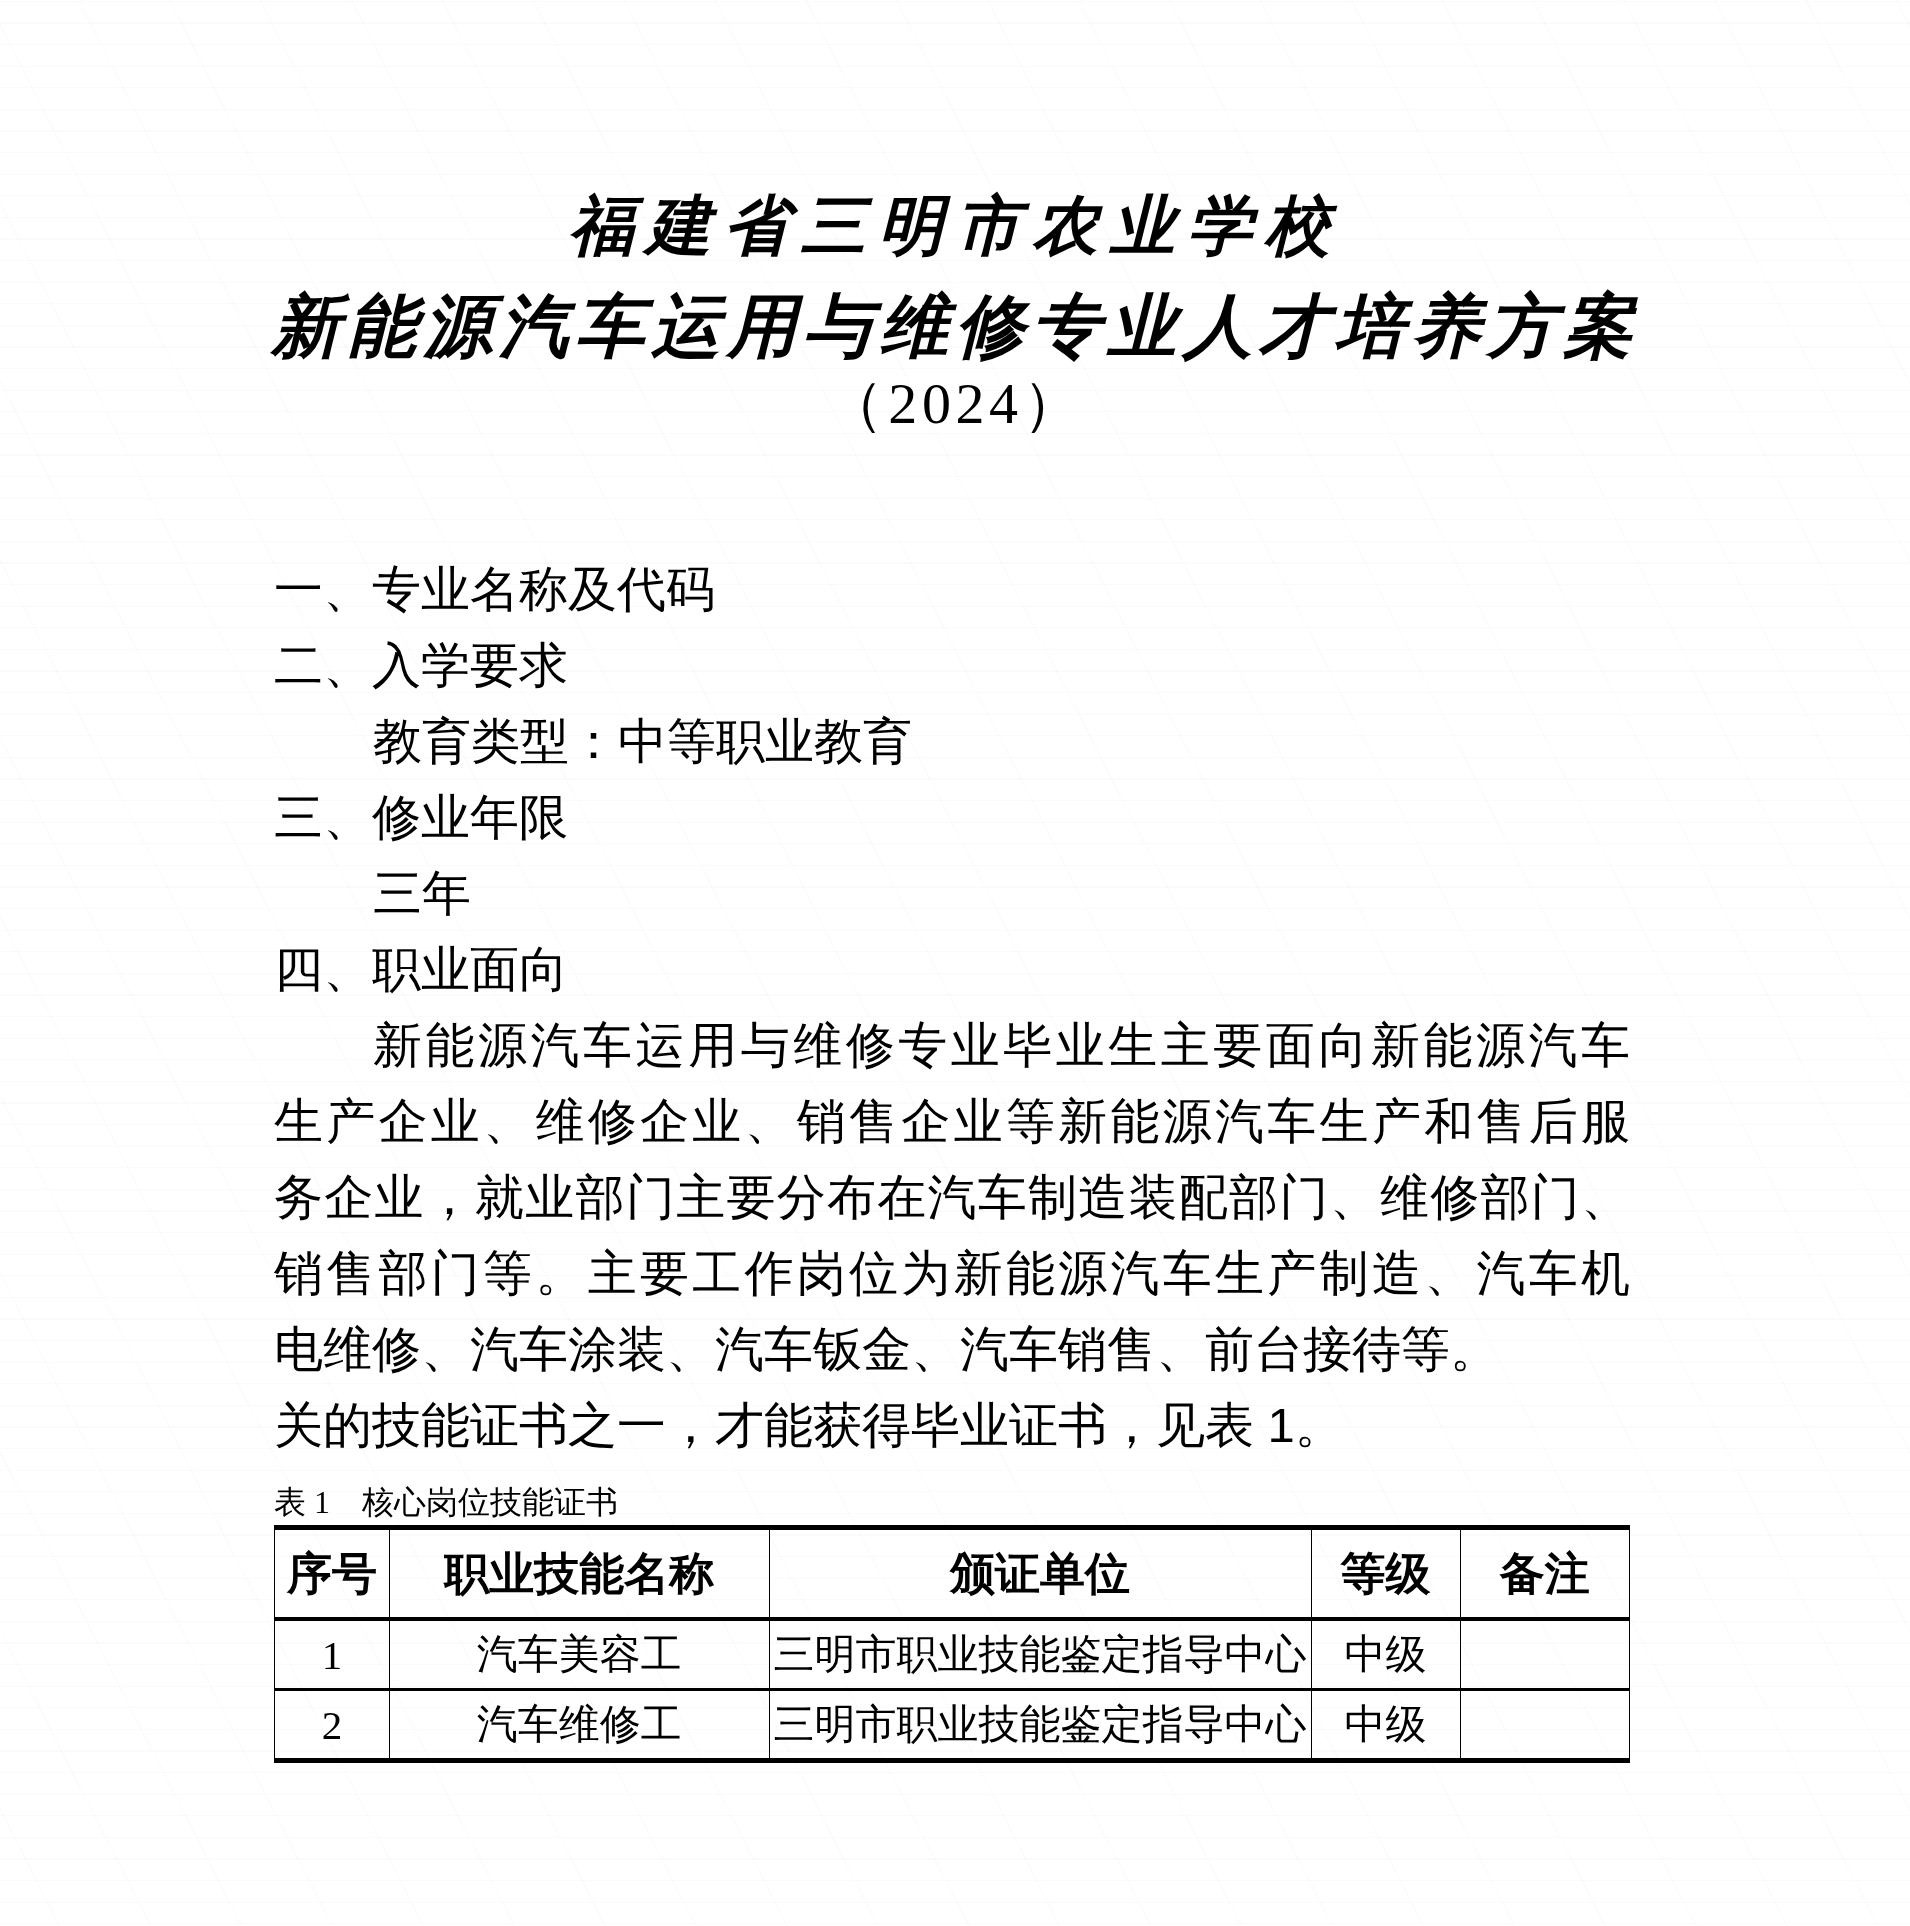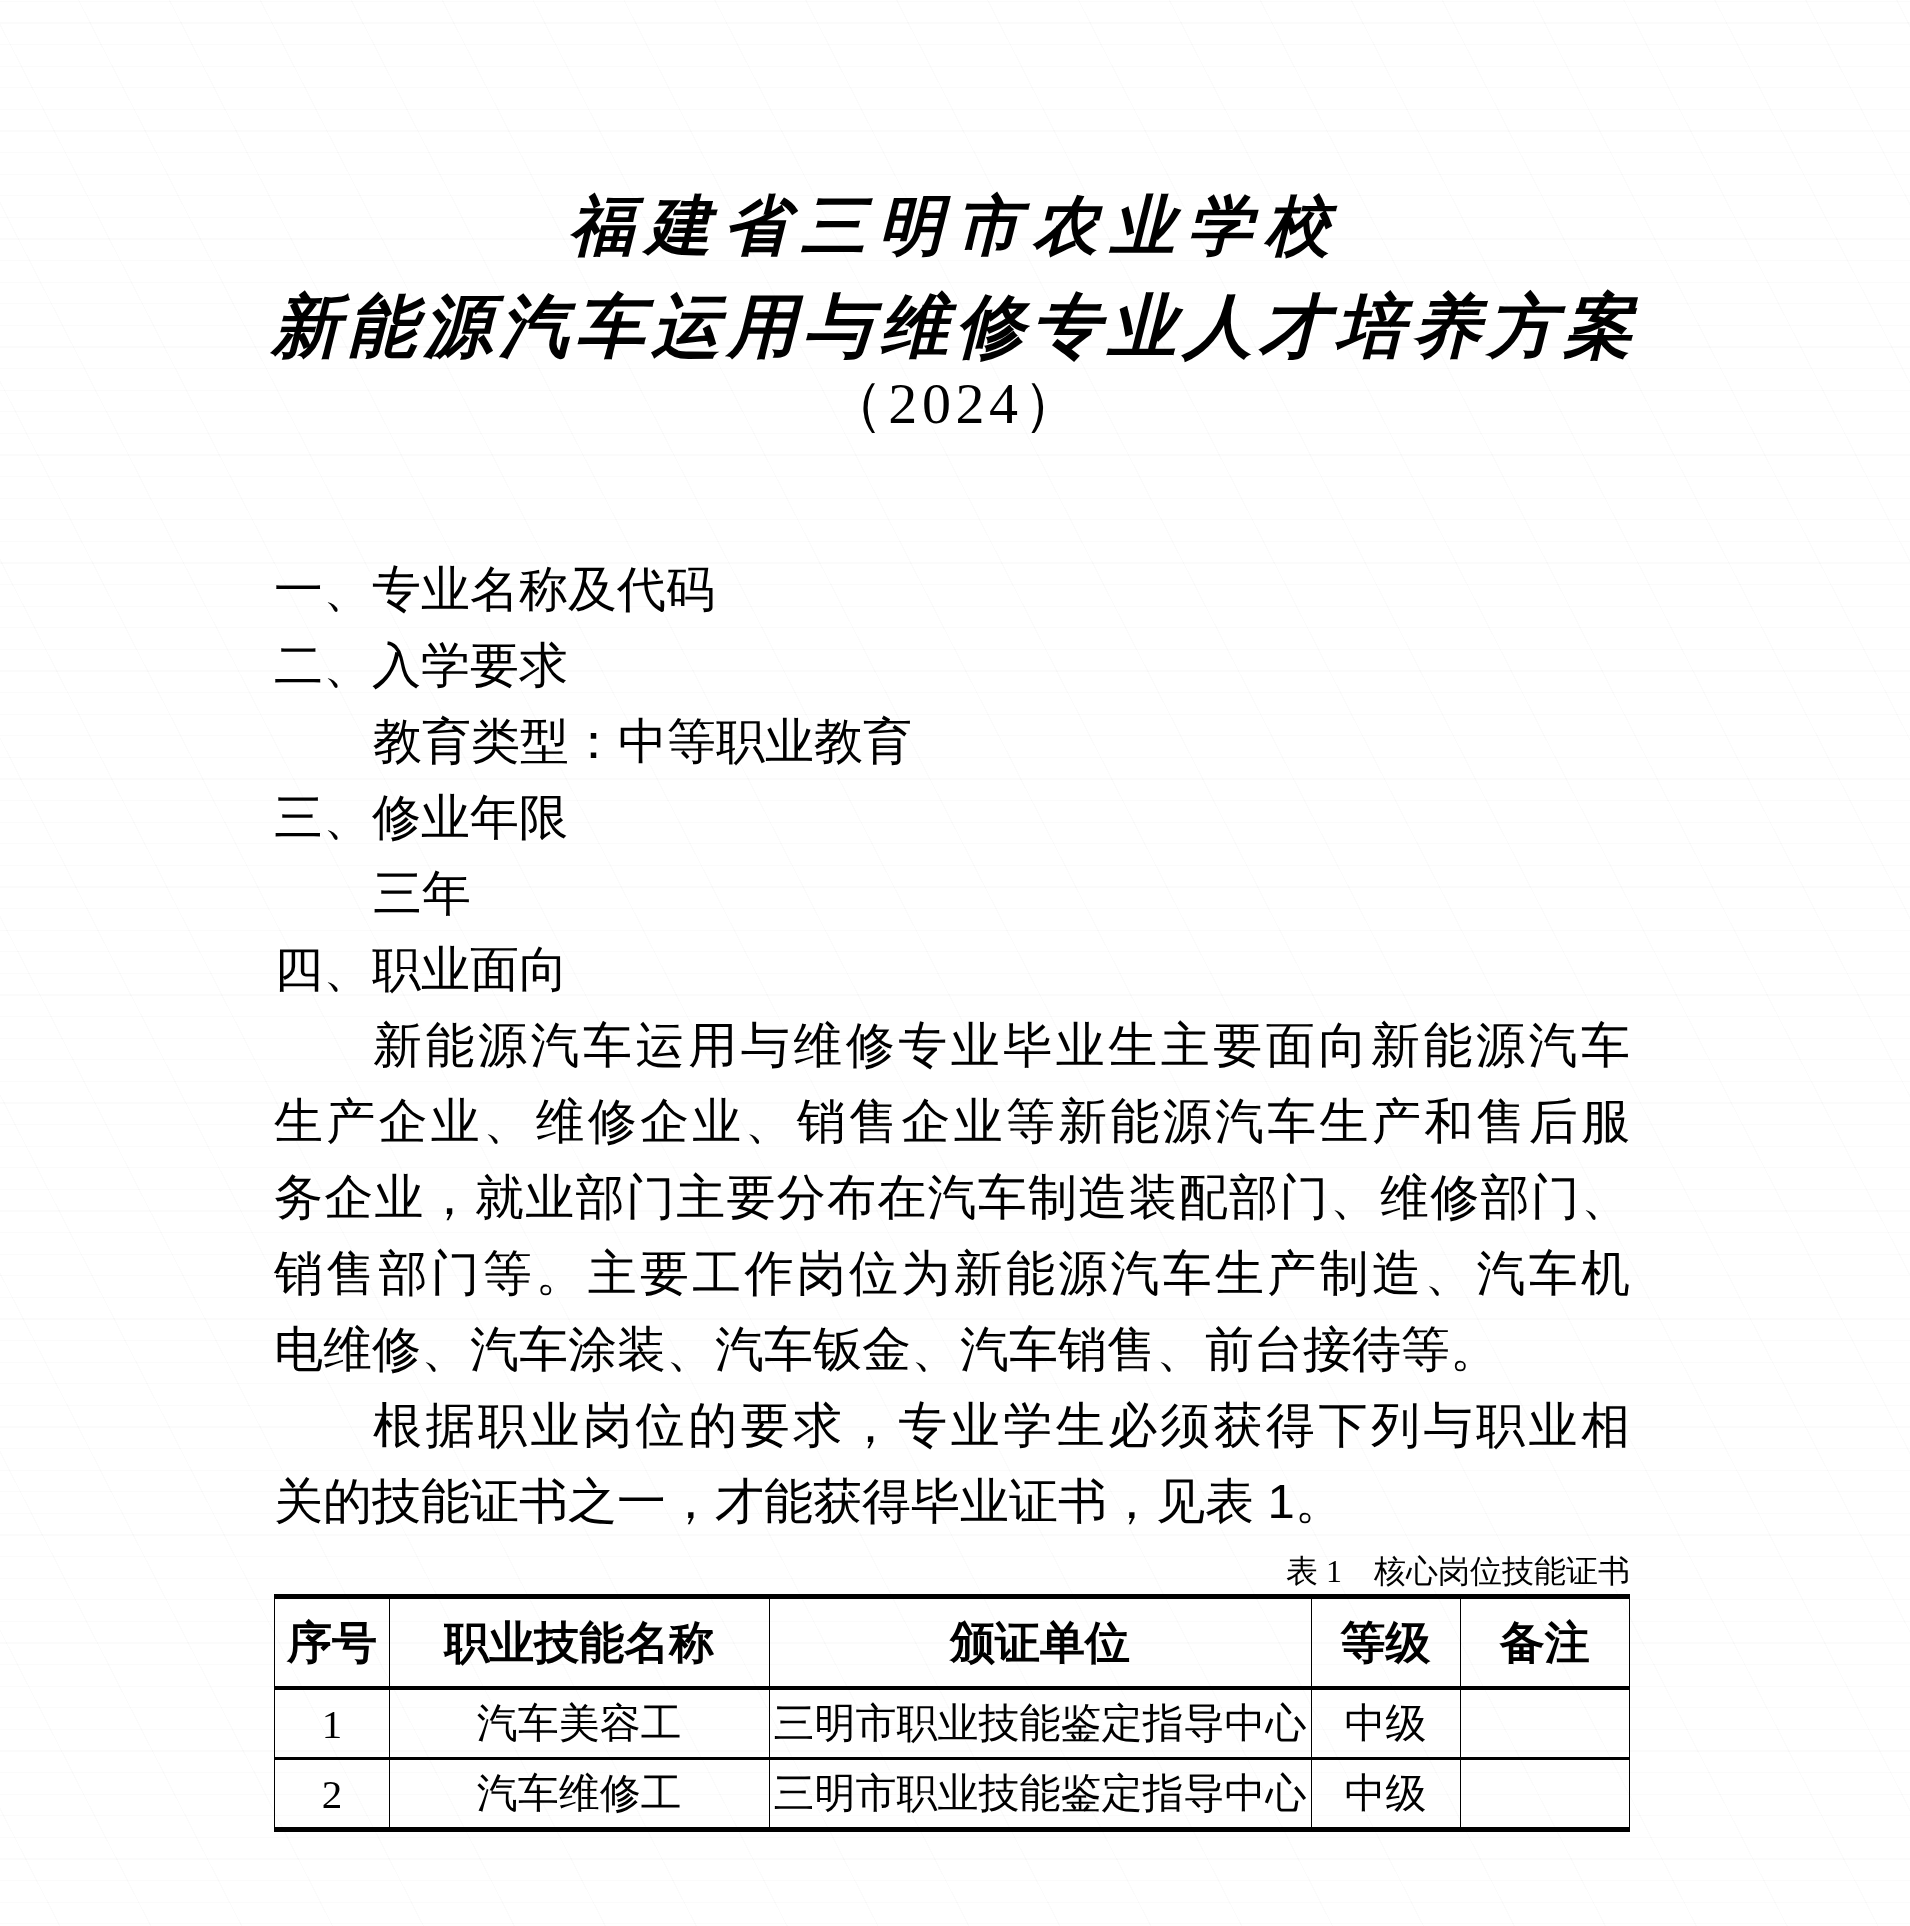--- a/index.html
+++ b/index.html
@@ -77,24 +77,24 @@
   }
   .ln.ps  { padding-left: 99px; }
   .ln.pf1 { padding-left: 99px; text-align: justify; text-align-last: justify; }
   .ln.pj  { text-align: justify; text-align-last: justify; }
   .ln.pe  { }
 
   
   .table-caption {
     height: 46px;
     line-height: 46px;
-    text-align: right;
+    text-align: left;
     font-size: 32px;
     font-family: "Liberation Serif", serif;
-    margin-top: 9px;
+    margin-top: 16px;
   }
   .cert-table {
     width: 100%;
     border-collapse: collapse;
     table-layout: fixed;
     border-top: 5.4px solid #000;
     border-bottom: 5.4px solid #000;
   }
   .cert-table th, .cert-table td {
     border-left: 1.9px solid #000;
@@ -137,21 +137,20 @@
         <div class="ln h">二、入学要求</div>
         <div class="ln ps">教育类型：中等职业教育</div>
         <div class="ln h">三、修业年限</div>
         <div class="ln ps">三年</div>
         <div class="ln h">四、职业面向</div>
         <div class="ln pf1">新能源汽车运用与维修专业毕业生主要面向新能源汽车</div>
         <div class="ln pj">生产企业、维修企业、销售企业等新能源汽车生产和售后服</div>
         <div class="ln pj">务企业，就业部门主要分布在汽车制造装配部门、维修部门、</div>
         <div class="ln pj">销售部门等。主要工作岗位为新能源汽车生产制造、汽车机</div>
         <div class="ln pe">电维修、汽车涂装、汽车钣金、汽车销售、前台接待等。</div>
-        <div class="ln pf1">根据职业岗位的要求，专业学生必须获得下列与职业相</div>
         <div class="ln pe">关的技能证书之一，才能获得毕业证书，见表 1。</div>
       </div>
 
     <div class="table-caption">表 1　核心岗位技能证书</div>
 
     <table class="cert-table">
       <colgroup id="cols">
           <col style="width: 8.5%;">
           <col style="width: 28%;">
           <col style="width: 40%;">

